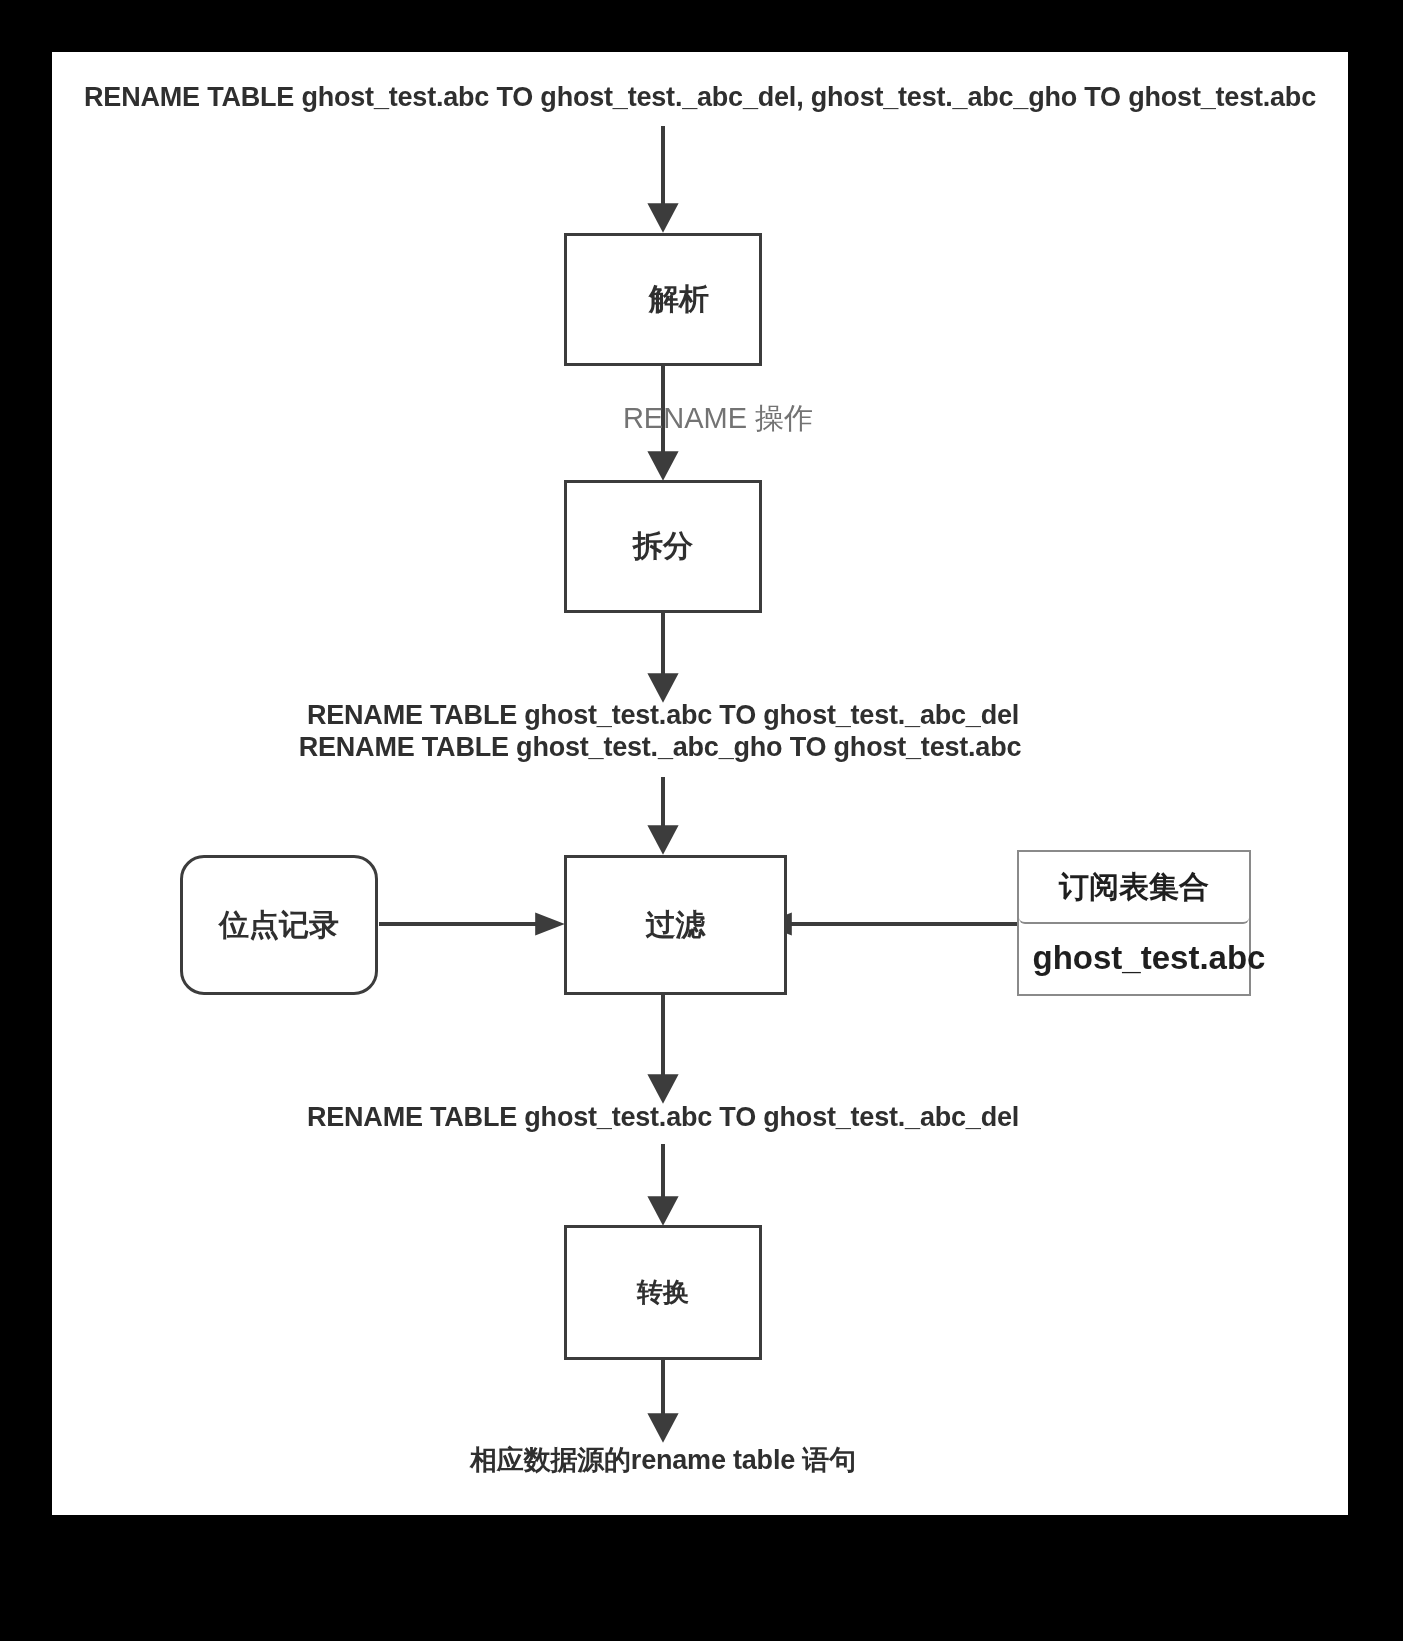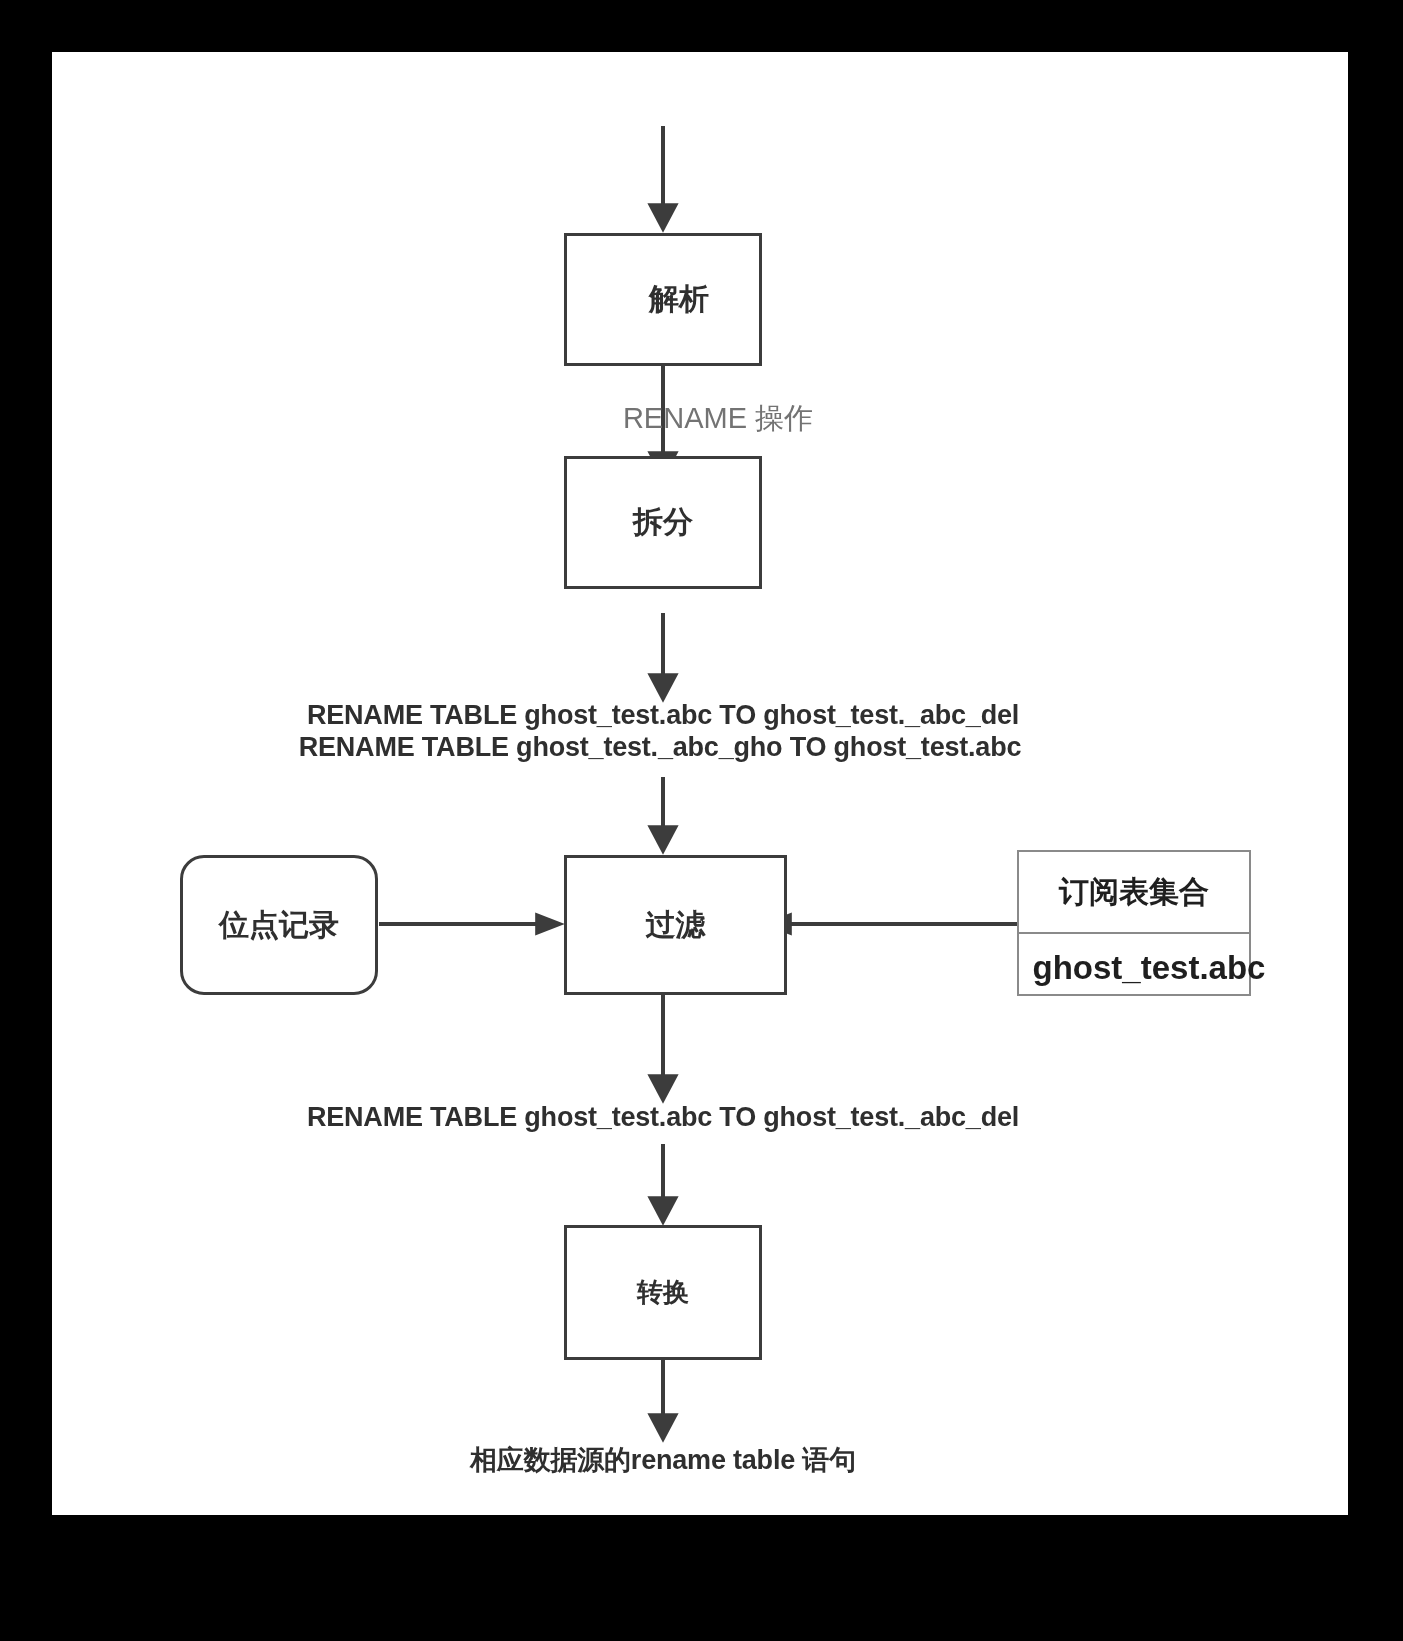--- a/index.html
+++ b/index.html
@@ -61,30 +61,31 @@
 
   
   .subs-table {
     position: absolute;
     box-sizing: border-box;
     background: #ffffff;
     border: 2px solid #8a8a8a;
   }
   .subs-head {
     box-sizing: border-box;
-    height: 82px;
+    height: 72px;
     border-bottom: 2px solid #8a8a8a;
     display: flex;
     align-items: center;
     justify-content: center;
     color: #1f1f1f;
     font-weight: bold;
     font-size: 30px;
     font-family: "Liberation Sans", "DejaVu Sans", sans-serif;
     white-space: nowrap;
+    border-radius: 6px;
   }
   .subs-cell {
     box-sizing: border-box;
     height: 68px;
     display: flex;
     align-items: center;
     justify-content: center;
     color: #1f1f1f;
     font-weight: bold;
     font-size: 33px;
@@ -128,26 +129,27 @@
 
       <line x1="965" y1="872" x2="719" y2="872" stroke="#3c3c3c" stroke-width="4" marker-end="url(#arrowheadflat)"></line>
 
       <line x1="611" y1="941" x2="611" y2="1043" stroke="#3c3c3c" stroke-width="4" marker-end="url(#arrowhead)"></line>
 
       <line x1="611" y1="1092" x2="611" y2="1165" stroke="#3c3c3c" stroke-width="4" marker-end="url(#arrowhead)"></line>
 
       <line x1="611" y1="1308" x2="611" y2="1382" stroke="#3c3c3c" stroke-width="4" marker-end="url(#arrowhead)"></line>
     </svg>
 
+    <div class="flow-text" style="left:648px; top:30px; transform:translateX(-50%); font-size:27px;">RENAME TABLE ghost_test.abc TO ghost_test._abc_del, ghost_test._abc_gho TO ghost_test.abc</div>
 
     <div class="node" style="left:512px; top:181px; width:198px; height:133px; font-size:30px;padding-left:32px;">解析</div>
 
     <div class="edge-label" style="left:666px; top:347px; transform:translateX(-50%); font-size:29px;">RENAME 操作</div>
 
-    <div class="node" style="left:512px; top:404px; width:198px; height:133px; font-size:30px;">拆分</div>
+    <div class="node" style="left:512px; top:428px; width:198px; height:133px; font-size:30px;">拆分</div>
 
     <div class="flow-text" style="left:611px; top:648px; transform:translateX(-50%); font-size:27px;">RENAME TABLE ghost_test.abc TO ghost_test._abc_del</div>
     <div class="flow-text" style="left:608px; top:680px; transform:translateX(-50%); font-size:27px;">RENAME TABLE ghost_test._abc_gho TO ghost_test.abc</div>
 
     <div class="node rounded" style="left:128px; top:803px; width:198px; height:140px; font-size:30px;">位点记录</div>
 
     <div class="node" style="left:512px; top:803px; width:223px; height:140px; font-size:30px;">过滤</div>
 
     <div class="subs-table" style="left:965px; top:798px; width:234px; height:146px;">
       <div class="subs-head">订阅表集合</div>

